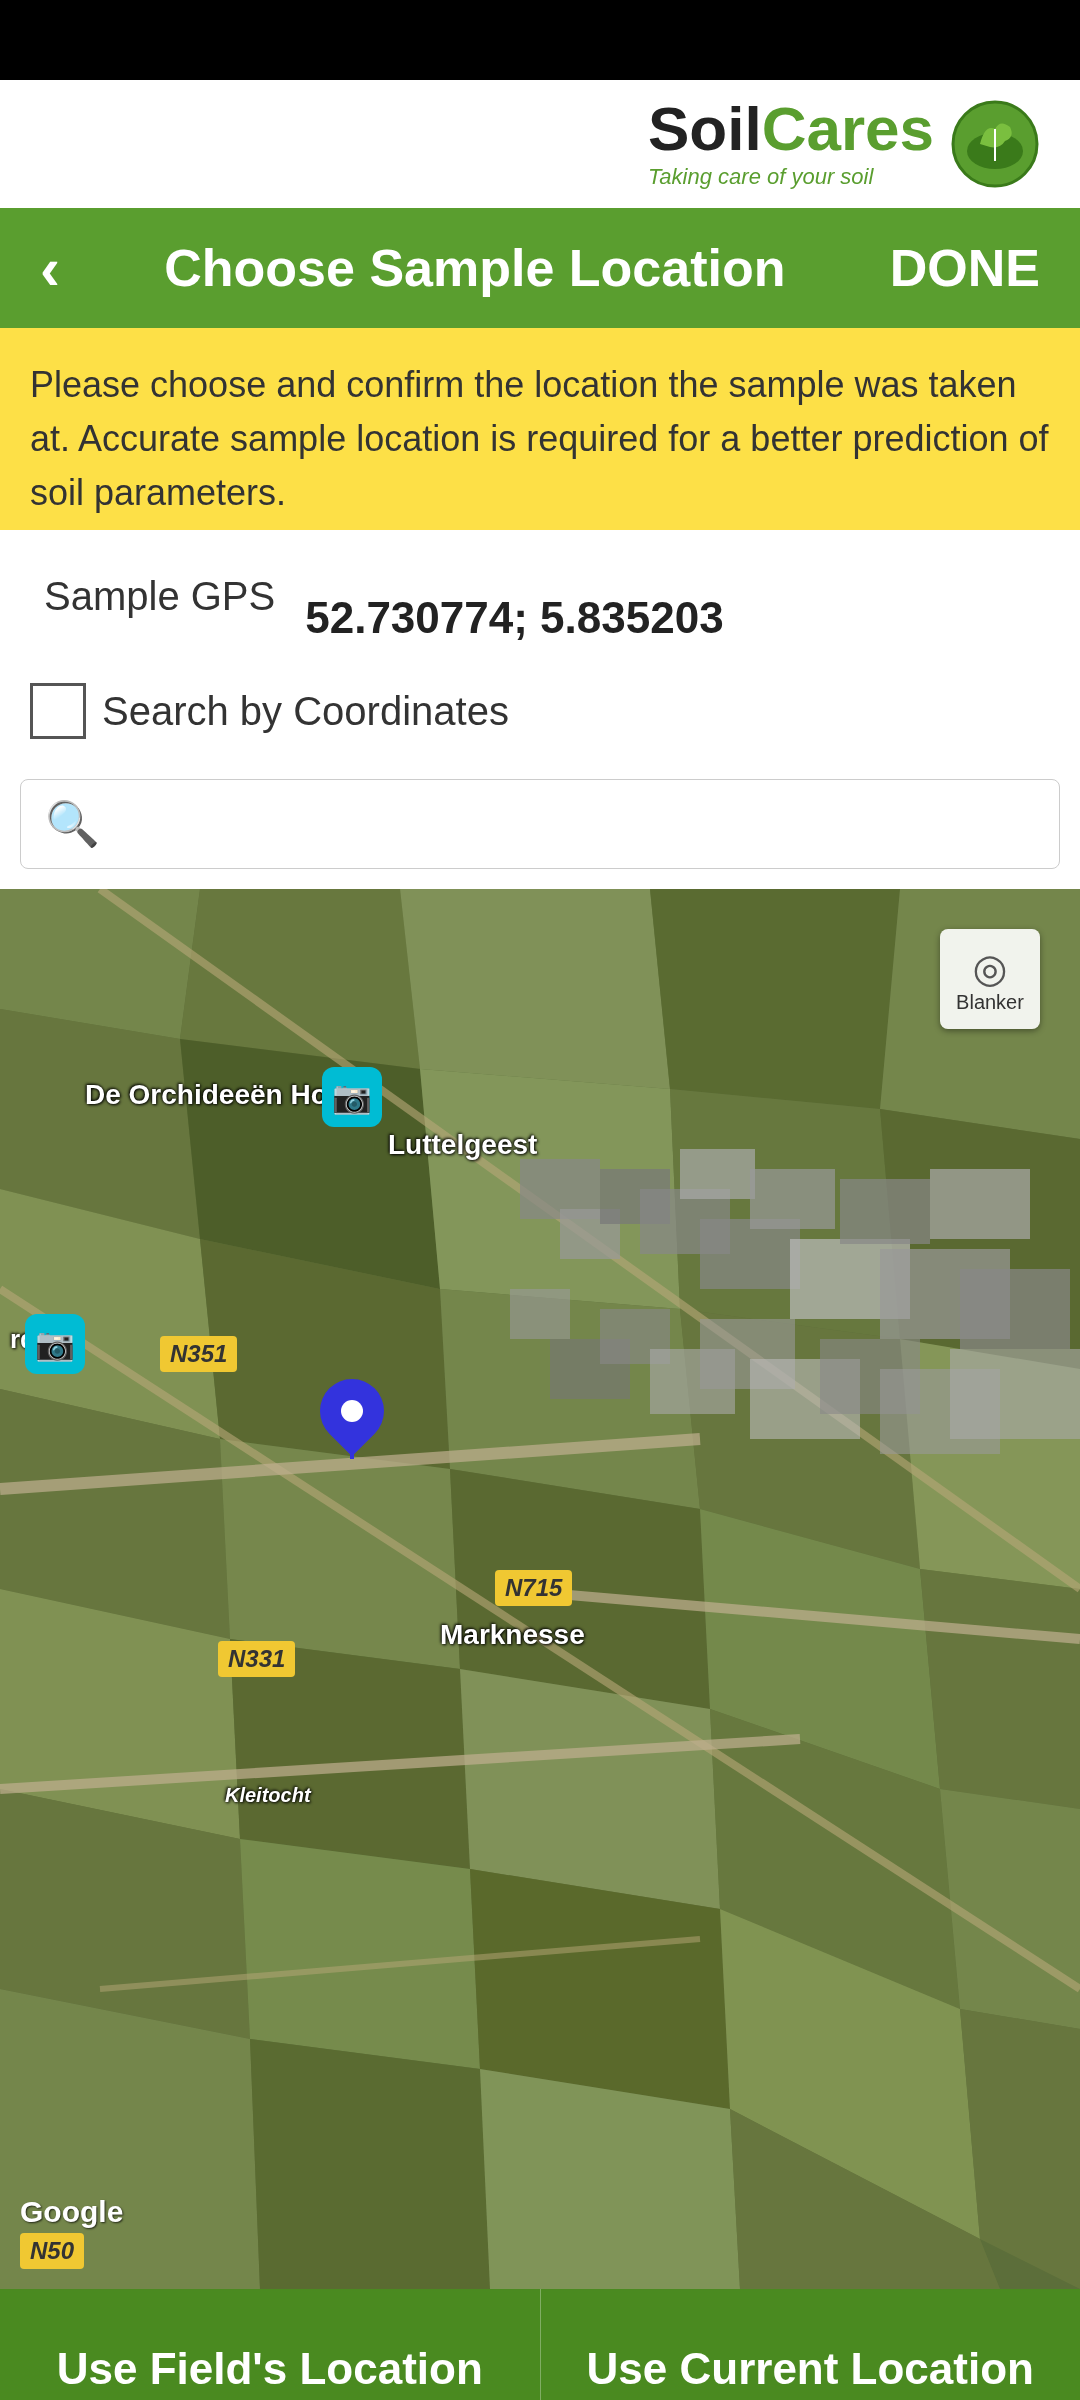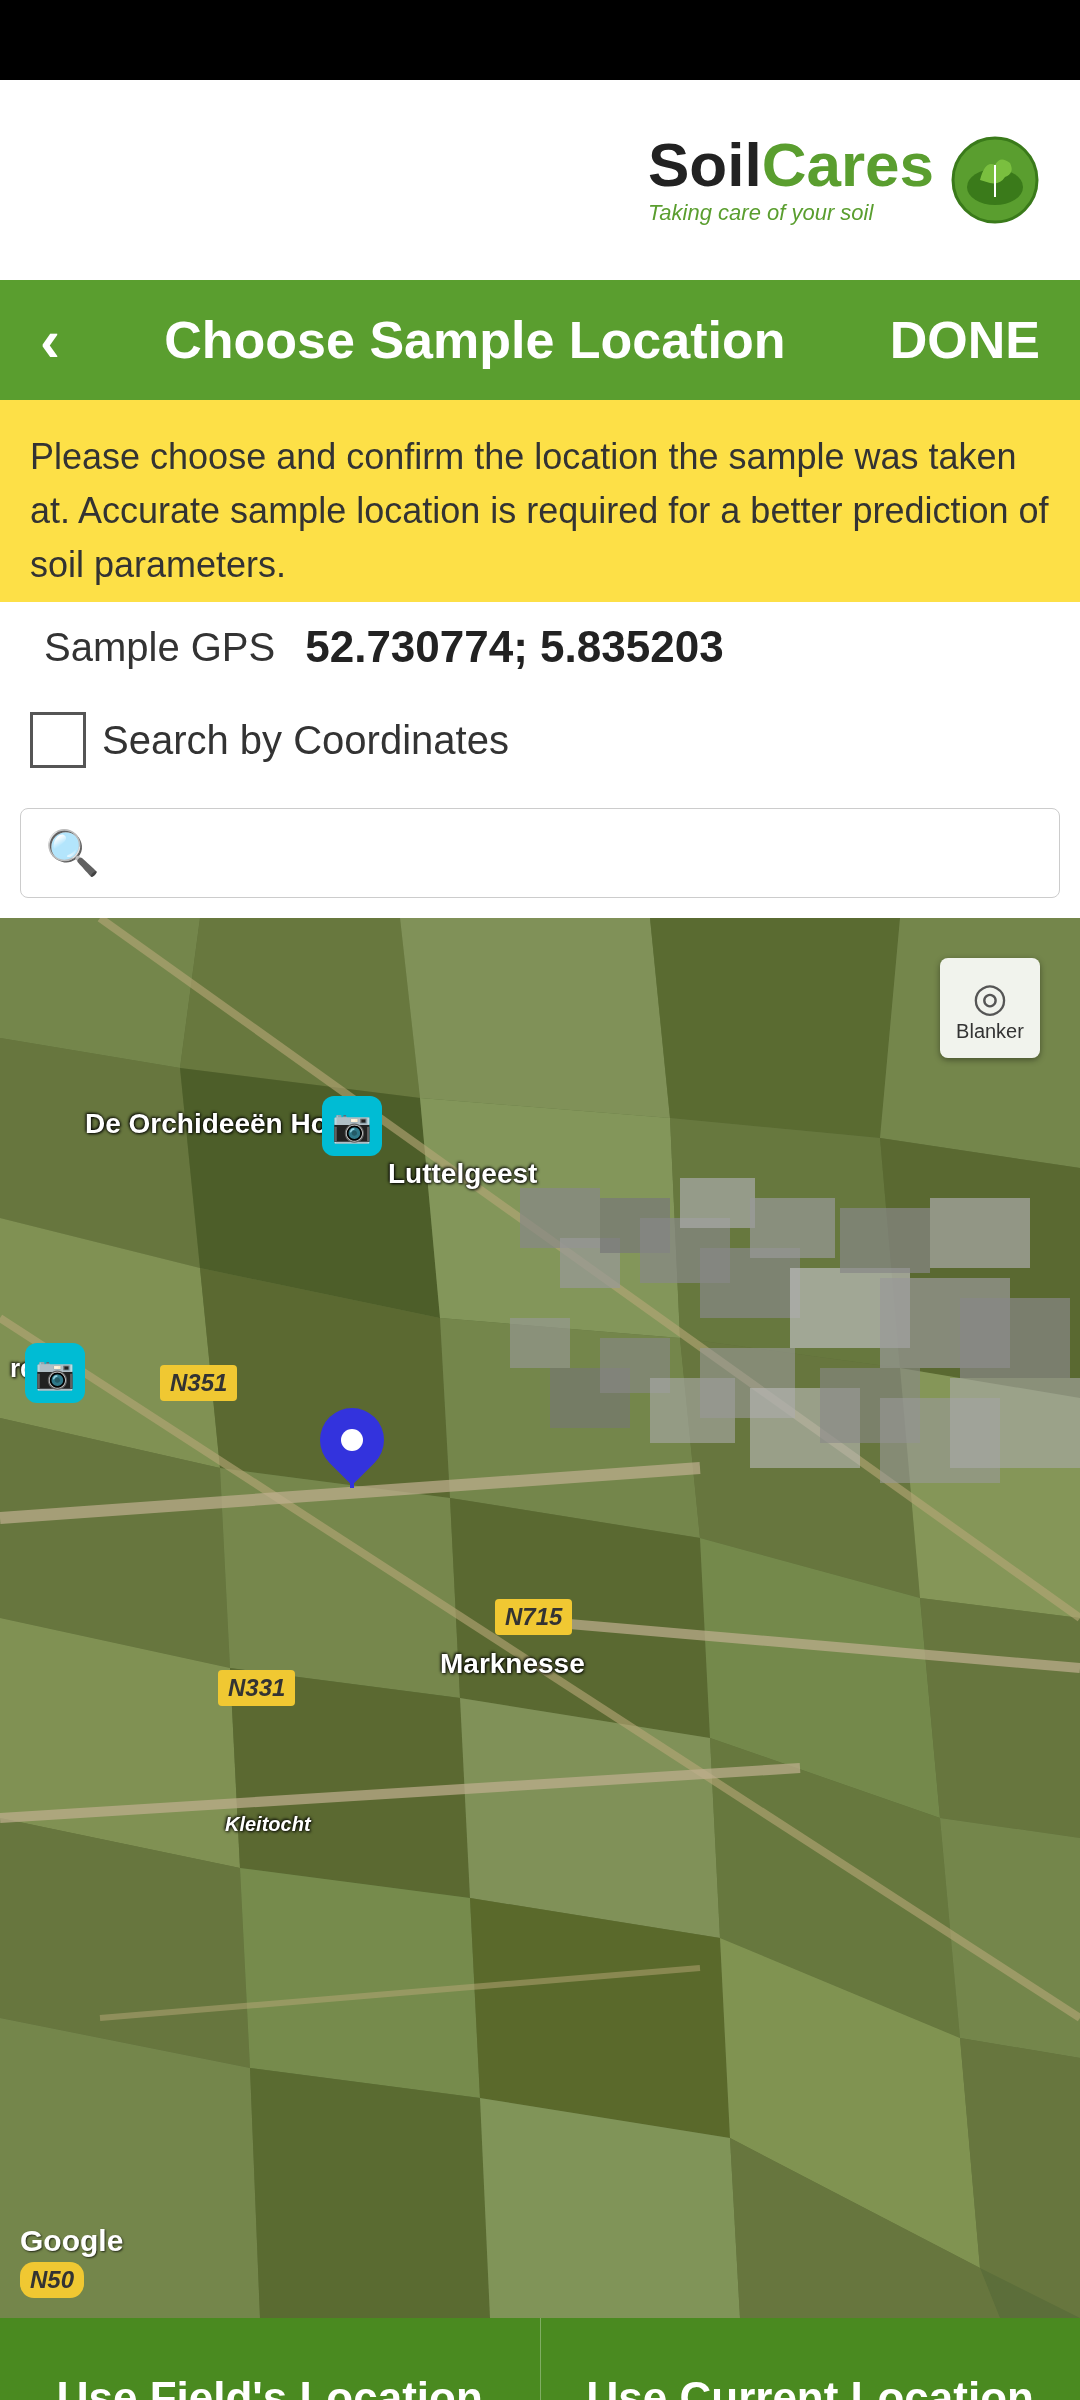--- a/index.html
+++ b/index.html
@@ -18,21 +18,21 @@
       background: #000;
     }
 
     .header-logo {
       width: 100%;
       background: #fff;
       display: flex;
       align-items: center;
       justify-content: flex-end;
       padding: 20px 40px;
-      height: 200px;
+      height: 128px;
     }
 
     .logo-container {
       display: flex;
       align-items: center;
       gap: 16px;
     }
 
     .logo-text {
       font-size: 62px;
@@ -110,20 +110,21 @@
       font-size: 40px;
       color: #333;
       font-weight: normal;
       min-width: 220px;
     }
 
     .gps-value {
       font-size: 44px;
       color: #222;
       font-weight: bold;
+      margin-top: 43px;
     }
 
     .checkbox-row {
       background: #fff;
       display: flex;
       align-items: center;
       padding: 20px 30px 30px 30px;
       gap: 16px;
     }
 
@@ -484,19 +485,19 @@
     <span class="gps-target">◎</span>
     <span class="gps-button-label">Blanker</span>
   </div>
 
   
   <div class="google-logo" style="bottom: 60px; left: 20px;">
     <span class="google-text">Google</span>
   </div>
   
   
-  <div class="road-badge" style="position:absolute; bottom:20px; left:20px;border-radius:14px;">N50</div>
+  <div class="road-badge" style="position:absolute; bottom:20px; left:20px;">N50</div>
 </div>
 
 <div class="bottom-actions">
   <div class="action-btn">Use Field's Location</div>
   <div class="action-btn">Use Current Location</div>
 </div>
 
 </body></html>

